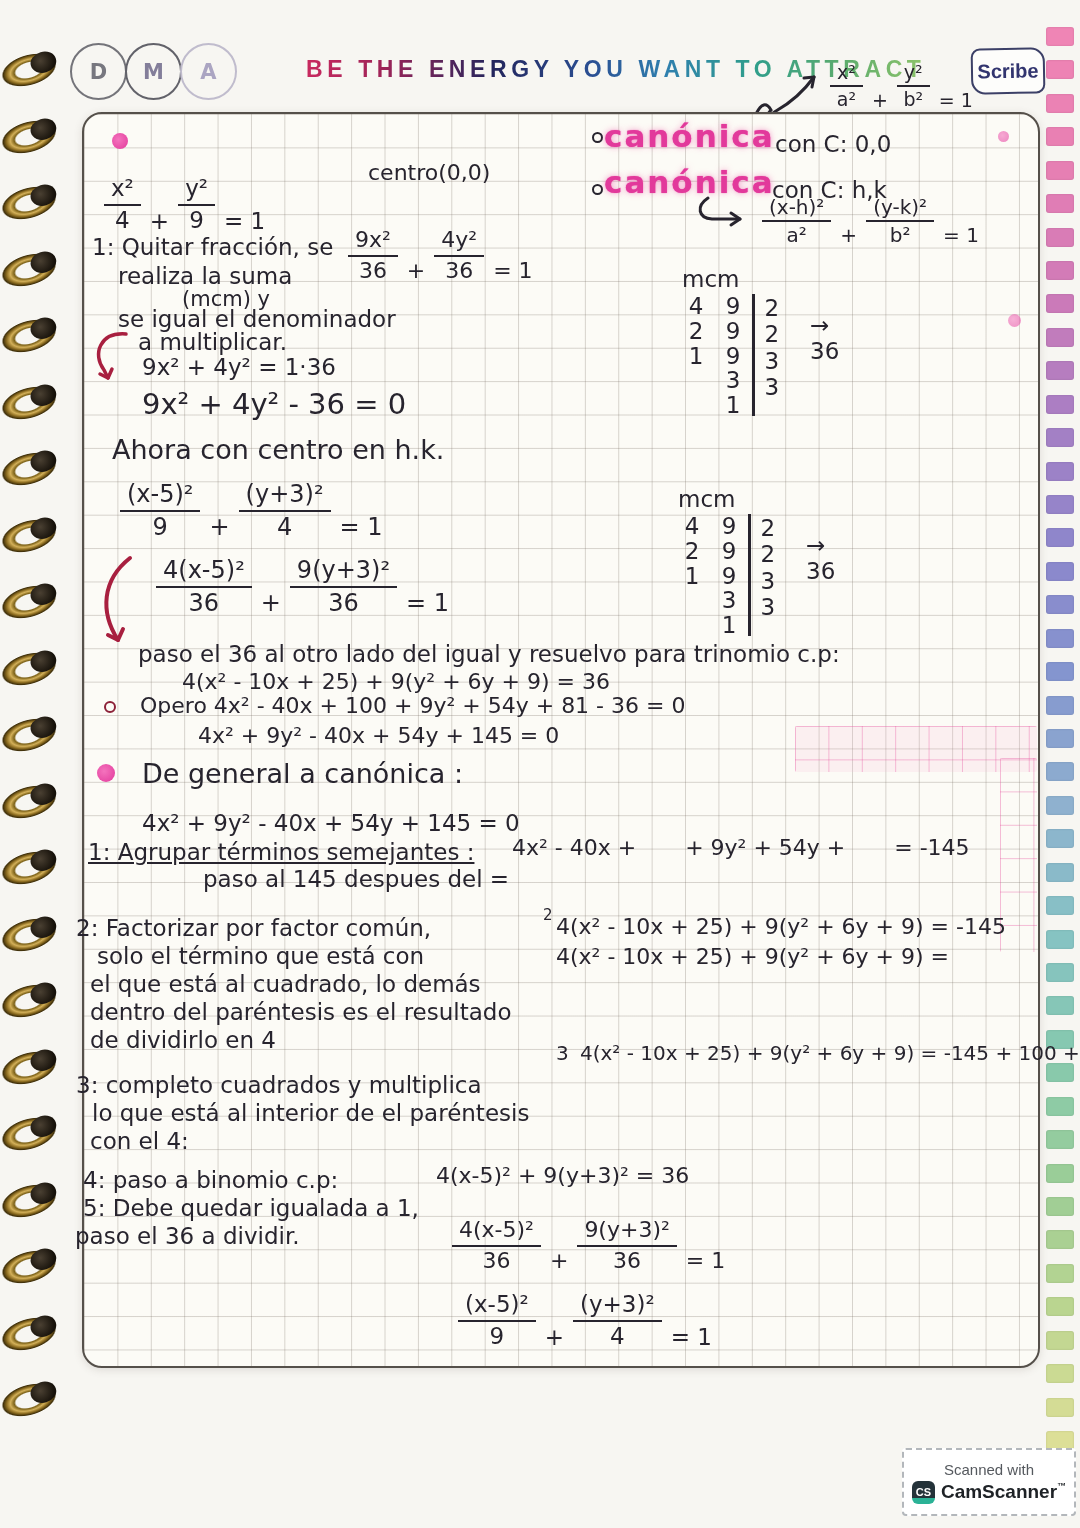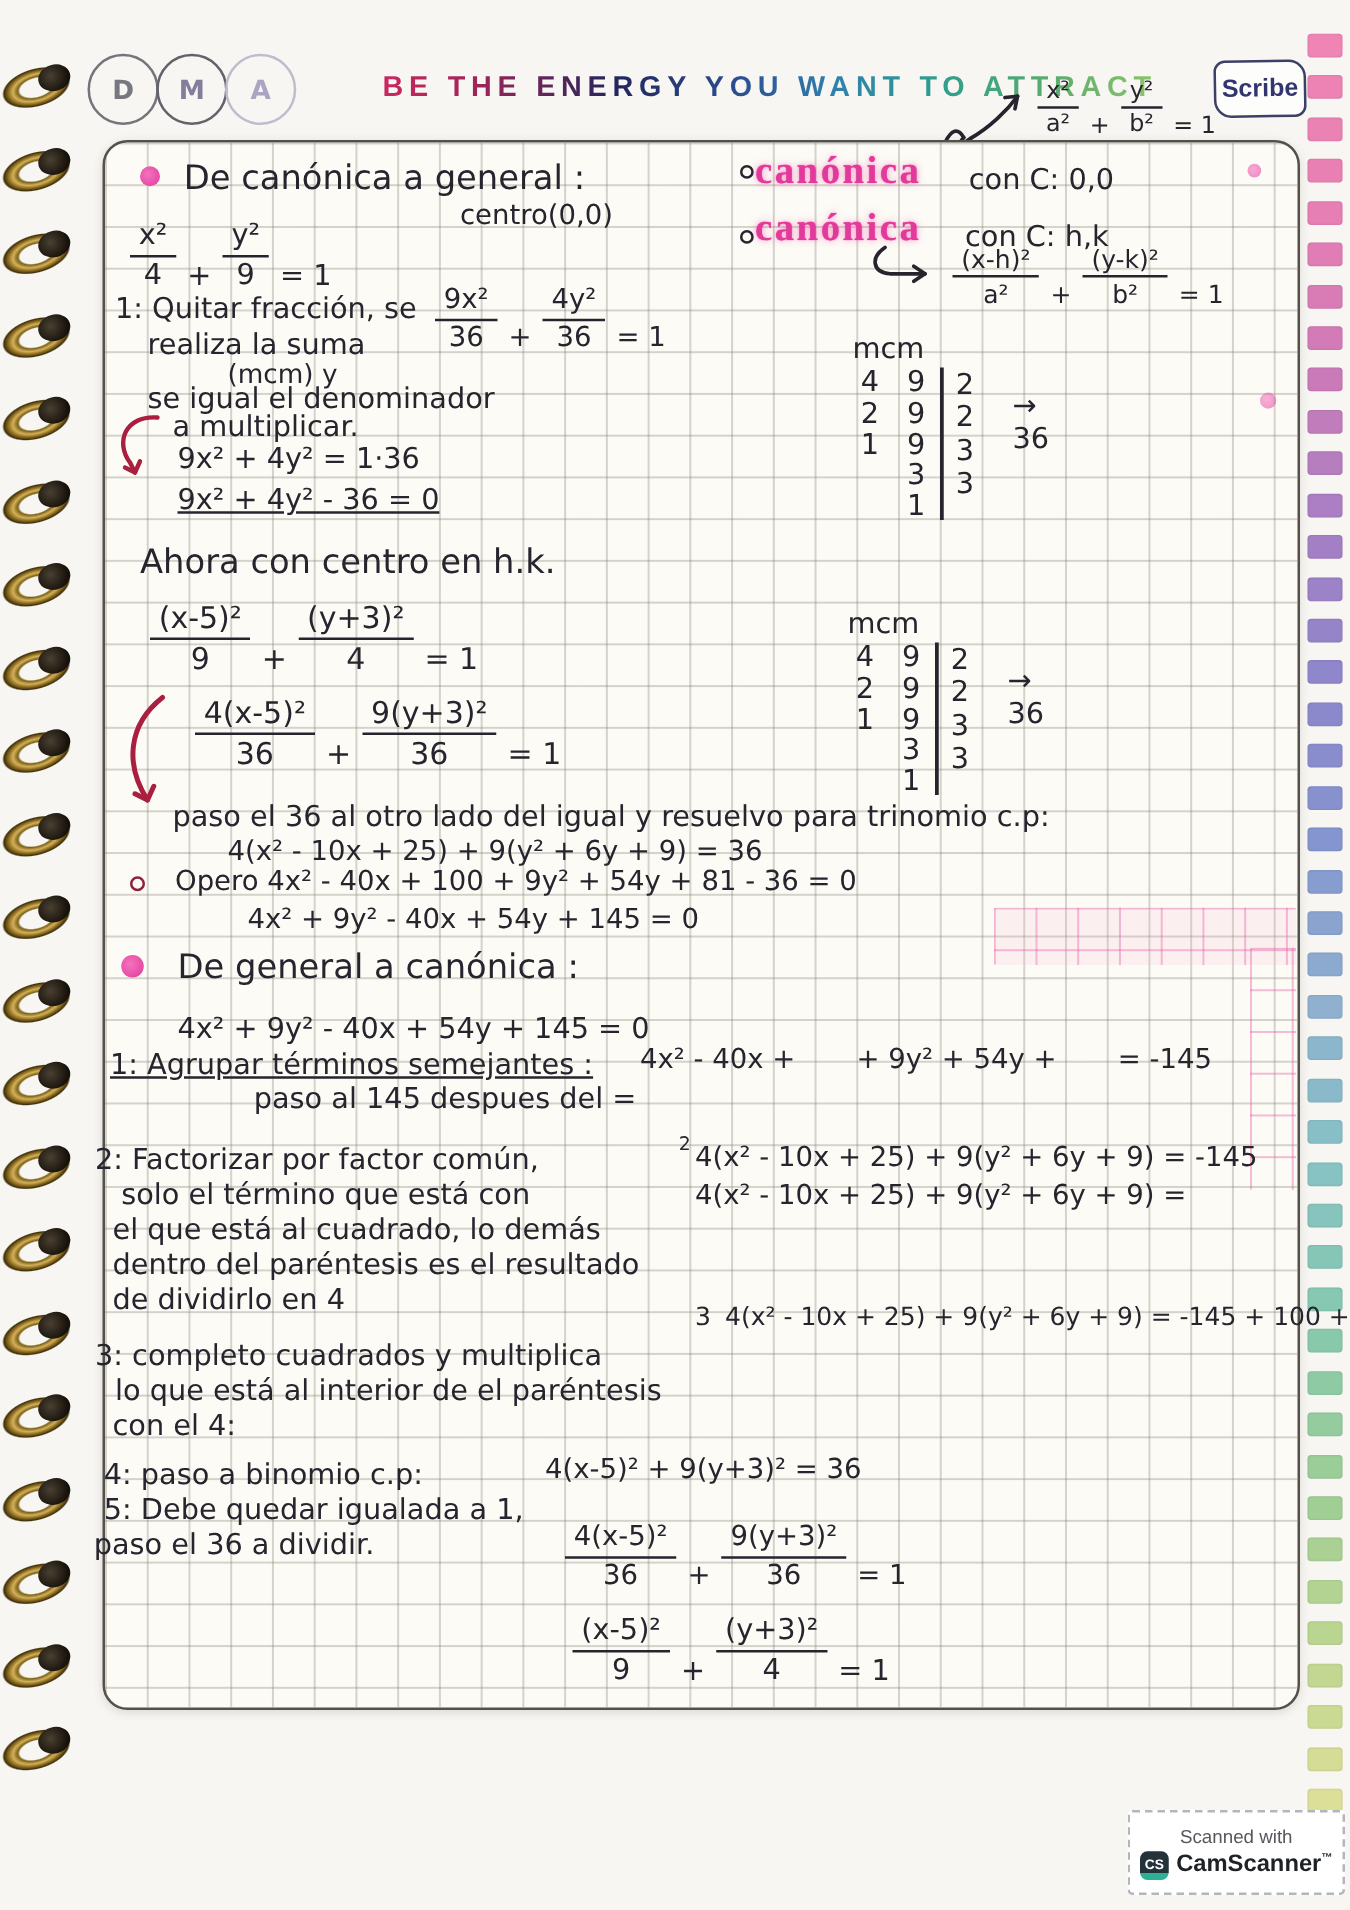--- a/index.html
+++ b/index.html
@@ -35,21 +35,21 @@
         background-size:33.4px 33.4px;}
   .pinkpatch{position:absolute;border-radius:2px;
         background-color:rgba(247,170,205,.14);
         background-image:linear-gradient(to right,rgba(231,84,160,.38) 1.4px,transparent 1.4px),
                          linear-gradient(to bottom,rgba(231,84,160,.38) 1.4px,transparent 1.4px);
         background-size:33.4px 33.4px;}
 
   
   .hw{position:absolute;color:#27242e;white-space:nowrap;font-family:"DejaVu Sans",sans-serif;}
   .marker{position:absolute;font-weight:700;letter-spacing:2px;color:#e2399b;white-space:nowrap;
-          text-shadow:0 0 6px rgba(233,77,164,.55),0 0 1px rgba(233,77,164,.9);font-family:Liberation Serif, serif;}
+          text-shadow:0 0 6px rgba(233,77,164,.55),0 0 1px rgba(233,77,164,.9);}
   .pinkdot{position:absolute;border-radius:50%;background:radial-gradient(circle at 40% 40%,#f473bd,#e2399b);filter:blur(.4px);}
   .odot{position:absolute;border-radius:50%;border:2.3px solid #27242e;background:transparent;}
   .rdot{position:absolute;border-radius:50%;border:2.5px solid #8c2138;background:transparent;}
 
   .formula{position:absolute;display:flex;align-items:flex-end;gap:9px;color:#27242e;white-space:nowrap;}
   .frac{display:inline-flex;flex-direction:column;align-items:center;line-height:1.12;}
   .frac .num{padding:0 7px 2px;border-bottom:2.4px solid #27242e;}
   .frac .den{padding-top:2px;}
 
   
@@ -227,21 +227,20 @@
   <div class="paper">
     <div class="grid"></div>
   </div>
 
   <div class="pinkdot" style="left:998px;top:131px;width:11px;height:11px;opacity:.6;"></div>
   <div class="pinkdot" style="left:1008px;top:314px;width:13px;height:13px;opacity:.55;"></div>
   <div class="pinkpatch" style="left:795px;top:726px;width:242px;height:46px;"></div>
   <div class="pinkpatch" style="left:1000px;top:758px;width:37px;height:194px;background-color:transparent;"></div>
 
   <div class="pinkdot" style="left:112px;top:133px;width:16px;height:16px;"></div>
-  <div class="hw" style="left:147px;top:127px;font-size:27px;">De canónica a general :</div>
   <div class="hw" style="left:368px;top:160px;font-size:22px;">centro(0,0)</div>
 
   <div class="odot" style="left:592px;top:132px;width:7px;height:7px;"></div>
   <div class="marker" style="left:604px;top:118px;font-size:31px;">canónica</div>
   <div class="hw" style="left:775px;top:131px;font-size:23px;">con C: 0,0</div>
   <div class="odot" style="left:592px;top:184px;width:7px;height:7px;"></div>
   <div class="marker" style="left:604px;top:164px;font-size:31px;">canónica</div>
   <div class="hw" style="left:772px;top:177px;font-size:23px;">con C: h,k</div>
 
   <svg class="abs" style="left:694px;top:194px;" width="62" height="36" viewBox="0 0 62 36">
@@ -292,21 +291,21 @@
       </span>
     <span>= 1</span>
   </div>
 
   <svg class="abs" style="left:90px;top:330px;" width="46" height="56" viewBox="0 0 46 56">
     <path d="M36 4 C 10 2 2 24 14 40 l4 8" stroke="#a81f3f" stroke-width="3.5" fill="none" stroke-linecap="round"></path>
     <path d="M18 48 l-8 -4 M18 48 l4 -9" stroke="#a81f3f" stroke-width="3.5" fill="none" stroke-linecap="round"></path>
   </svg>
 
   <div class="hw" style="left:142px;top:354px;font-size:23px;text-align:center;">9x² + 4y² = 1·36</div>
-  <div class="hw" style="left:142px;top:387px;font-size:23px;text-decoration:underline;">9x² + 4y² - 36 = 0</div>
+  <div class="hw" style="left:142px;top:387px;font-size:29px;">9x² + 4y² - 36 = 0</div>
 
   <div class="mcm" style="left:678px;top:266px;">
     <div style="margin-left:4px;">mcm</div>
     <div class="mcm-body">
       <div class="mcm-col cl">
         <span>4</span>
           <span>2</span>
           <span>1</span>
       </div>
       <div class="mcm-col cm">

